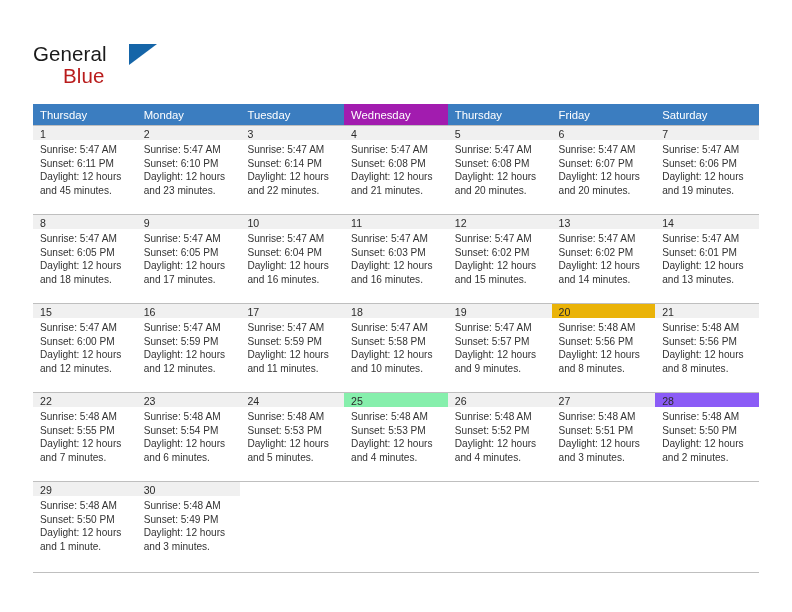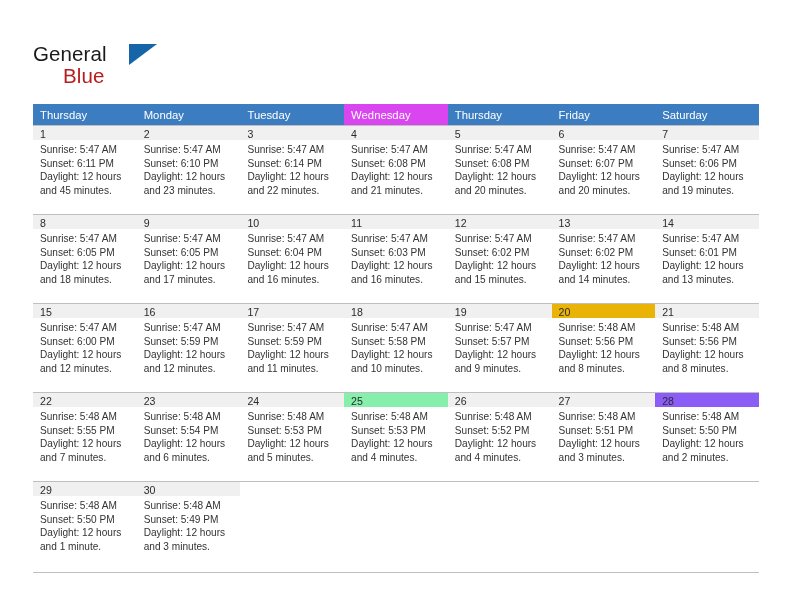--- a/index.html
+++ b/index.html
@@ -166,21 +166,21 @@
     </div>
 
   </div>
 
   <table class="calendar">
     <thead>
       <tr>
         <th style="background: rgb(59, 125, 192);">Thursday</th>
         <th style="background: rgb(59, 125, 192);">Monday</th>
         <th style="background: rgb(59, 125, 192);">Tuesday</th>
-        <th style="background: #d946ef;">Wednesday</th>
+        <th style="background: #a21caf;">Wednesday</th>
         <th style="background: rgb(59, 125, 192);">Thursday</th>
         <th style="background: rgb(59, 125, 192);">Friday</th>
         <th style="background: rgb(59, 125, 192);">Saturday</th>
       </tr>
     </thead>
     <tbody id="cal-body">
         <tr class="week">
           <td>
             <div class="cell-inner">
               <div class="daynum-band" style="background: rgb(240, 240, 240); border-top-color: rgb(191, 191, 191);">1</div>

